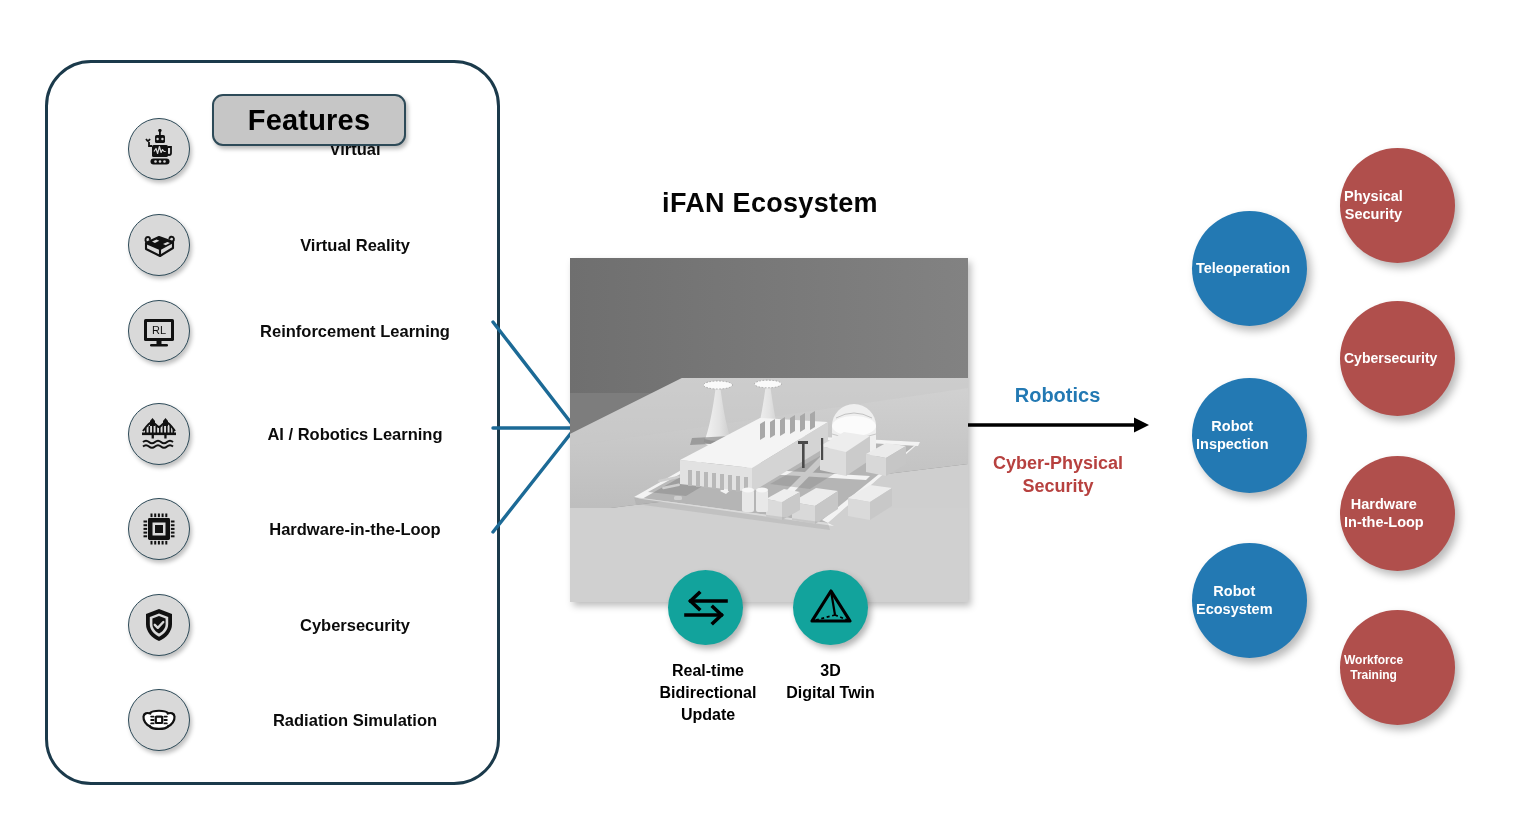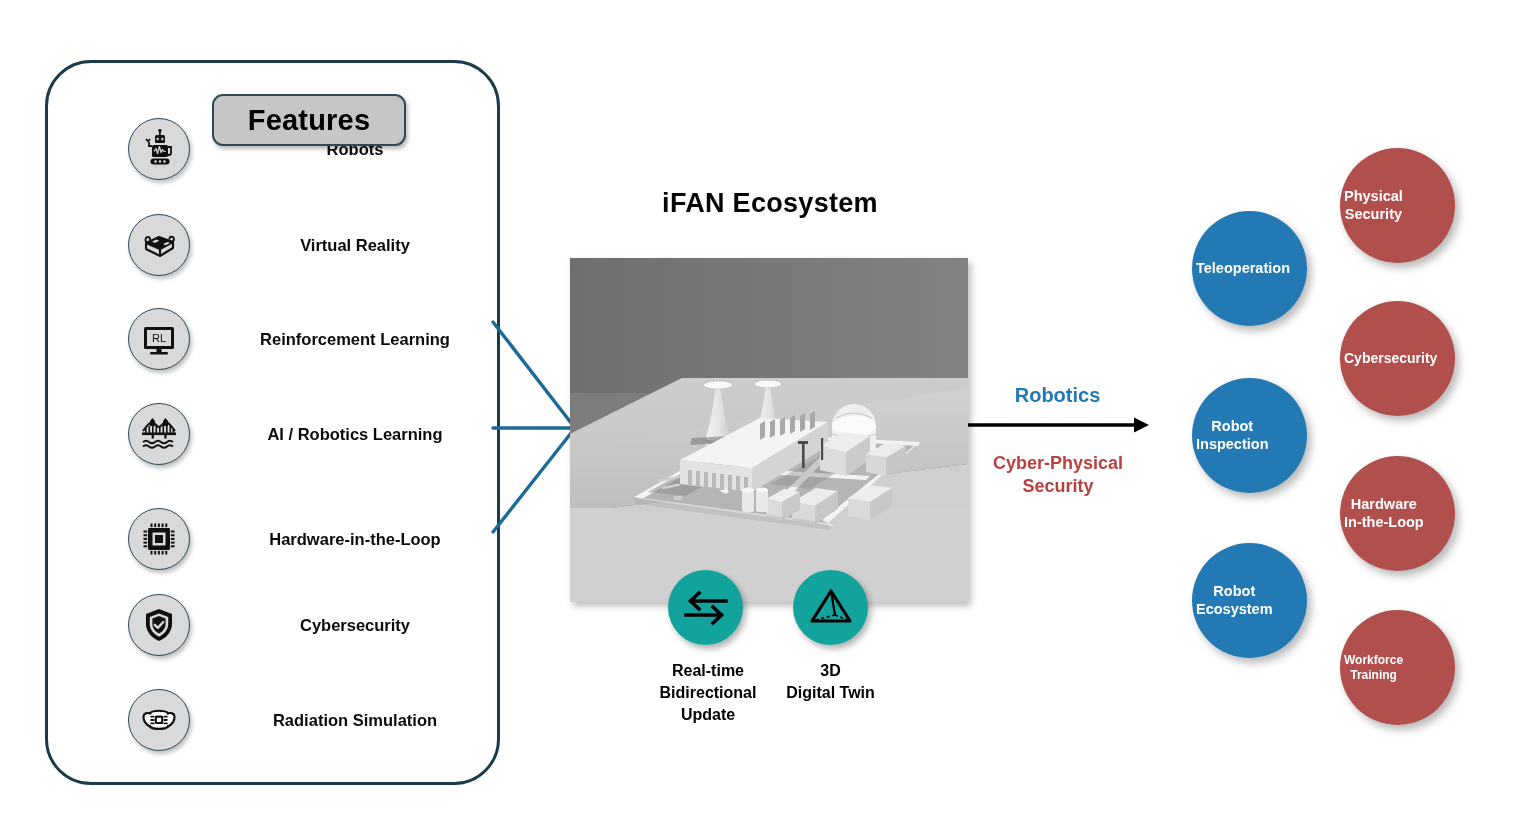--- a/index.html
+++ b/index.html
@@ -148,39 +148,39 @@
           <path d="M15 22.5 l2-3 1.6 5 1.8-7 1.7 6 1.4-3 1.6 2h1.6" stroke="#d9d9d9" stroke-width="1.2" fill="none" stroke-linejoin="round"></path>
           <rect x="11.5" y="29.5" width="19" height="6" rx="3"></rect>
           <circle cx="16.5" cy="32.5" r="1.3" fill="#d9d9d9"></circle>
             <circle cx="21" cy="32.5" r="1.3" fill="#d9d9d9"></circle>
             <circle cx="25.5" cy="32.5" r="1.3" fill="#d9d9d9"></circle>
           <path d="M13 17 h-3 v-4" stroke="#111" stroke-width="1.8" fill="none"></path>
           <path d="M9 12.5 l-2-2.5M9 12.5 l2-2.5" stroke="#111" stroke-width="1.8" fill="none"></path>
           <path d="M29 18 h3 v6 a2 2 0 0 1-4 0" stroke="#111" stroke-width="1.8" fill="none"></path>
         </svg>
       </div>
-      <div class="feat-label">Robots</div>
+      <div class="feat-label">Virtual</div>
     </div>
 
     <div class="feat-row" style="top:150px;">
       <div class="feat-icon">
         <svg width="40" height="40" viewBox="0 0 40 40" fill="none" stroke="#111" stroke-width="2.1" stroke-linejoin="round">
           <path d="M7 18 L20 12 L34 17 L21 24 Z" fill="#111"></path>
           <path d="M7 18 v6 l14 7 v-7"></path>
           <path d="M34 17 v6 l-13 8"></path>
           <path d="M13 16.5 l4.5-2 2.8 1.2-4.4 2.3z" fill="#d9d9d9" stroke="none"></path>
           <path d="M24 19 l4.4-2 2.6 1-4.3 2.2z" fill="#d9d9d9" stroke="none"></path>
           <path d="M7.5 17 c-2-2 -1-5 1.5-5 2 0 2.5 1.8 1.5 3" stroke-width="1.9"></path>
           <path d="M33.6 16.6 c2.2-1.6 1.6-4.6-.9-4.8-2-.2-2.8 1.5-2 2.8" stroke-width="1.9"></path>
         </svg>
       </div>
       <div class="feat-label">Virtual Reality</div>
     </div>
 
-    <div class="feat-row" style="top:244px;align-items:center;">
+    <div class="feat-row" style="top:236px;align-items:center;">
       <div class="feat-icon">
         <svg width="40" height="40" viewBox="0 0 40 40">
           <rect x="5" y="8" width="30" height="22" rx="1.6" fill="#111"></rect>
           <rect x="8" y="11" width="24" height="16" fill="#d9d9d9"></rect>
           <text x="20" y="23.4" font-family="Liberation Sans, sans-serif" font-size="11" font-weight="400" fill="#111" text-anchor="middle">RL</text>
           <rect x="17.5" y="30" width="5" height="3.5" fill="#111"></rect>
           <rect x="11" y="33" width="18" height="2.6" rx="1.3" fill="#111"></rect>
         </svg>
       </div>
       <div class="feat-label">Reinforcement Learning</div>
@@ -206,21 +206,21 @@
           <rect x="3" y="18.5" width="34" height="2.6"></rect>
           <rect x="12.6" y="20.5" width="2.3" height="4"></rect>
           <rect x="25.3" y="20.5" width="2.3" height="4"></rect>
           <path d="M4 28 q3-2.5 6 0 t6 0 t6 0 t6 0 t6 0" fill="none" stroke="#111" stroke-width="2"></path>
           <path d="M4 32.5 q3-2.5 6 0 t6 0 t6 0 t6 0 t6 0" fill="none" stroke="#111" stroke-width="2"></path>
         </svg>
       </div>
       <div class="feat-label">AI / Robotics Learning</div>
     </div>
 
-    <div class="feat-row" style="top:444px;">
+    <div class="feat-row" style="top:434px;">
       <div class="feat-icon">
         <svg width="40" height="40" viewBox="0 0 40 40" fill="#111">
           <rect x="9" y="9" width="22" height="22" rx="1.4"></rect>
           <rect x="13.5" y="13.5" width="13" height="13" fill="#d9d9d9"></rect>
           <rect x="16" y="16" width="8" height="8"></rect>
           <g>
             <rect x="11.5" y="4.5" width="2" height="3.6"></rect>
               <rect x="15.2" y="4.5" width="2" height="3.6"></rect>
             <rect x="18.9" y="4.5" width="2" height="3.6"></rect>
               <rect x="22.6" y="4.5" width="2" height="3.6"></rect>

